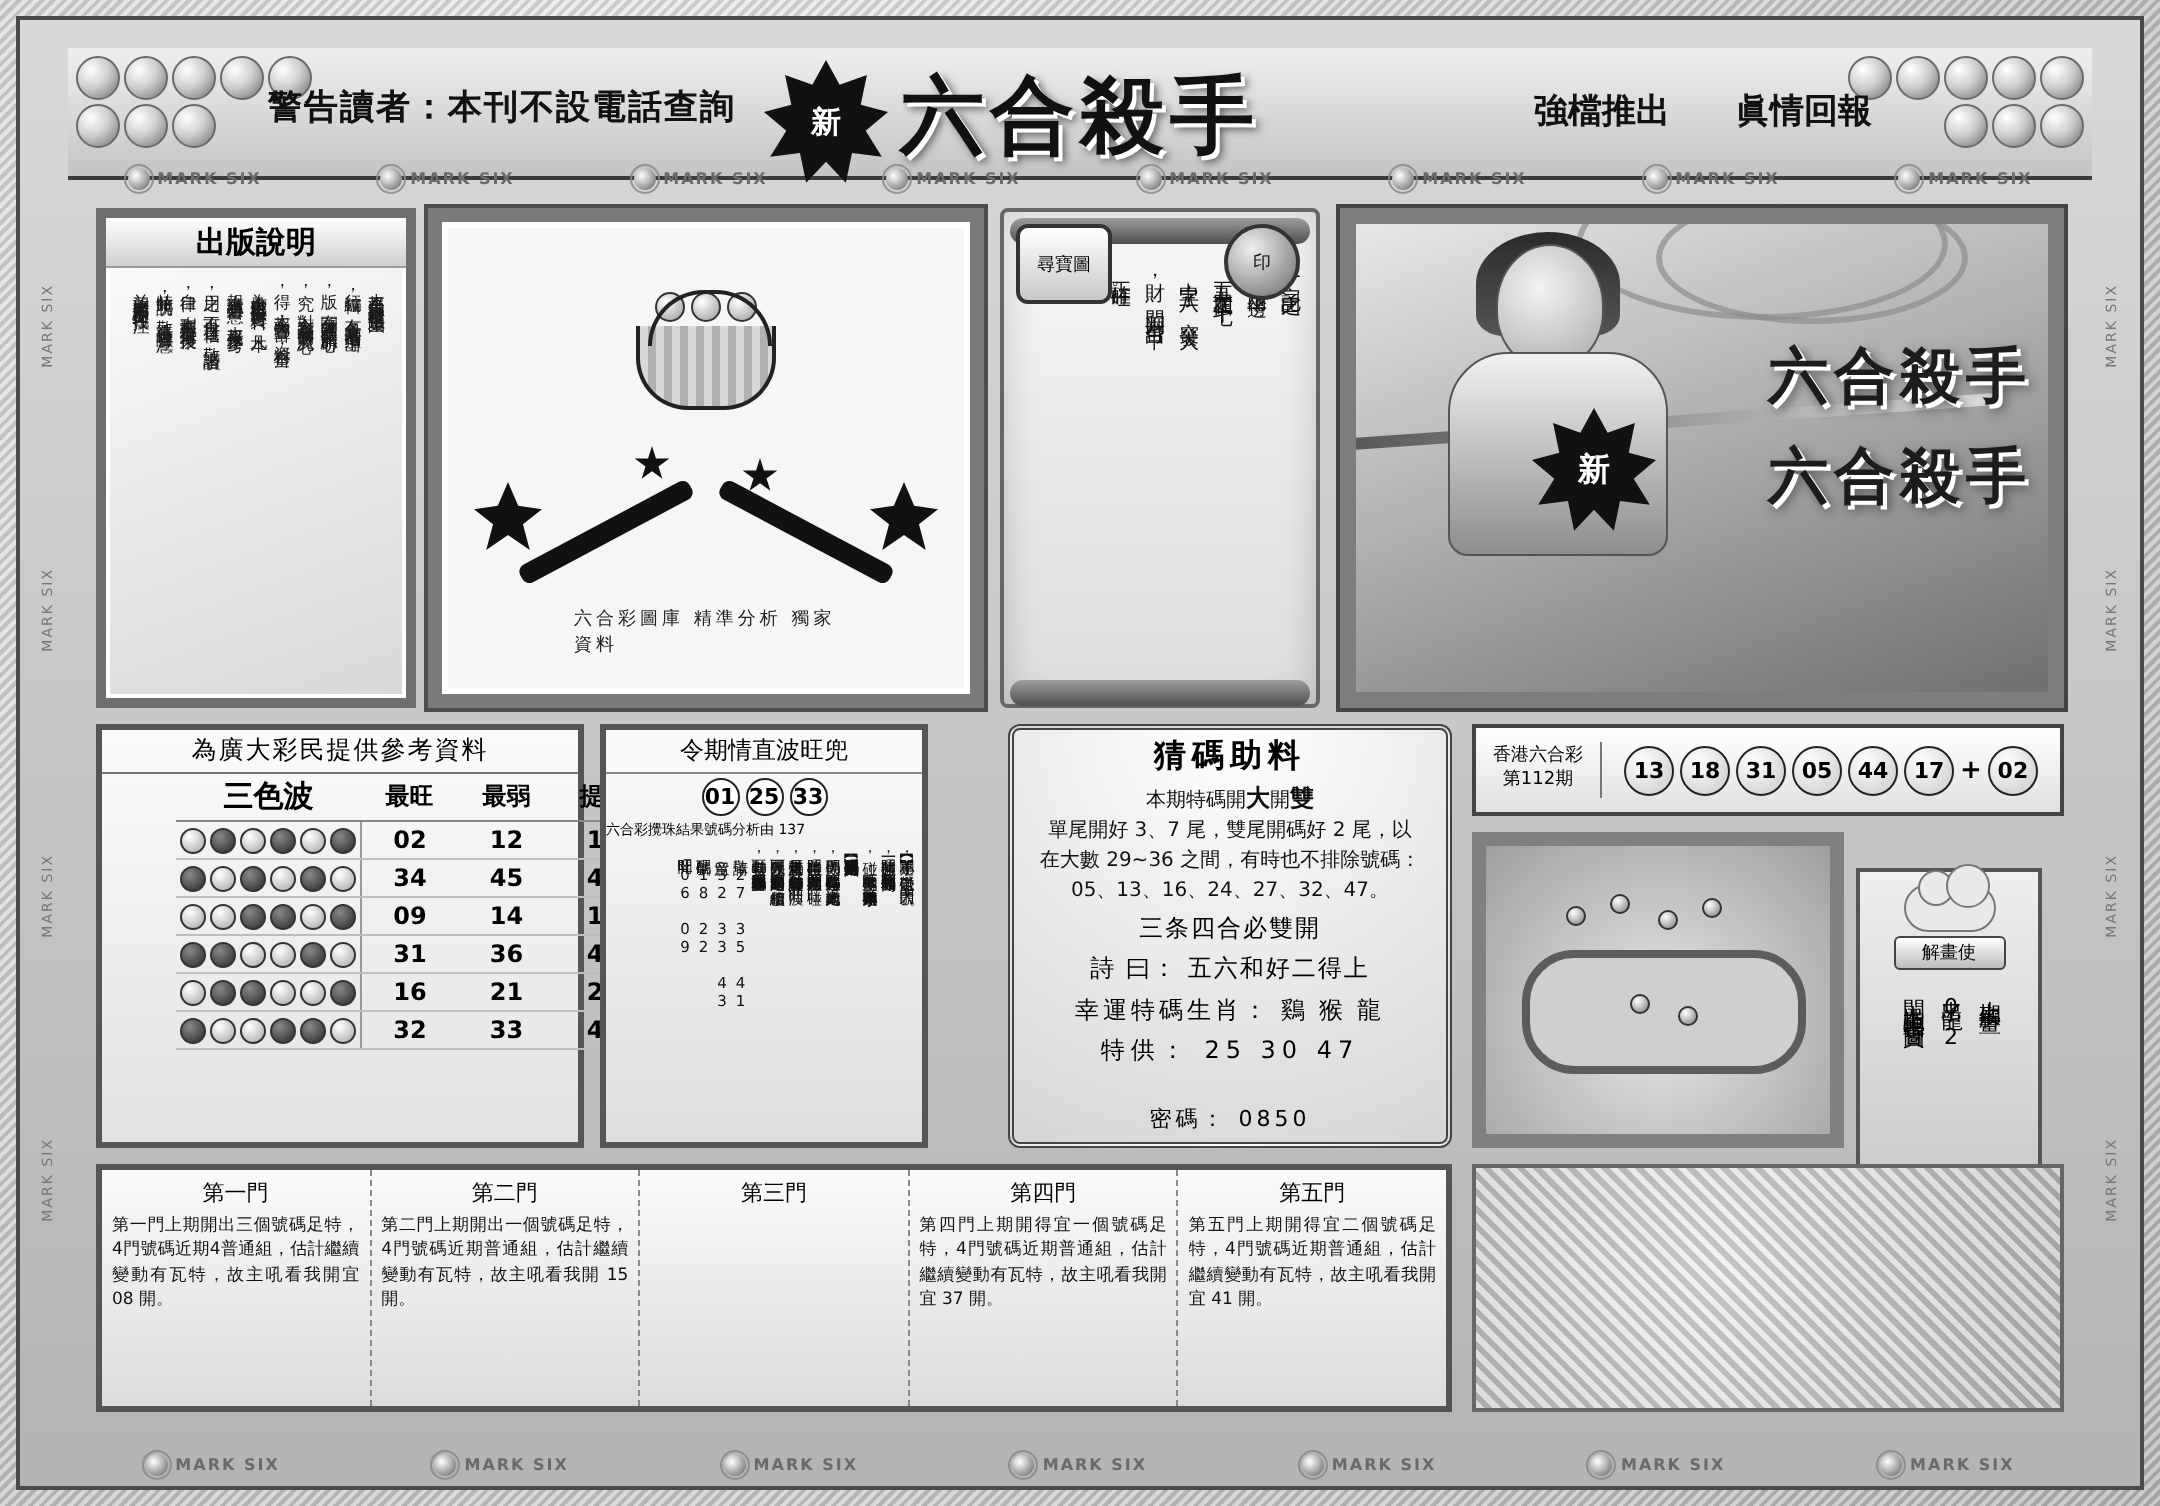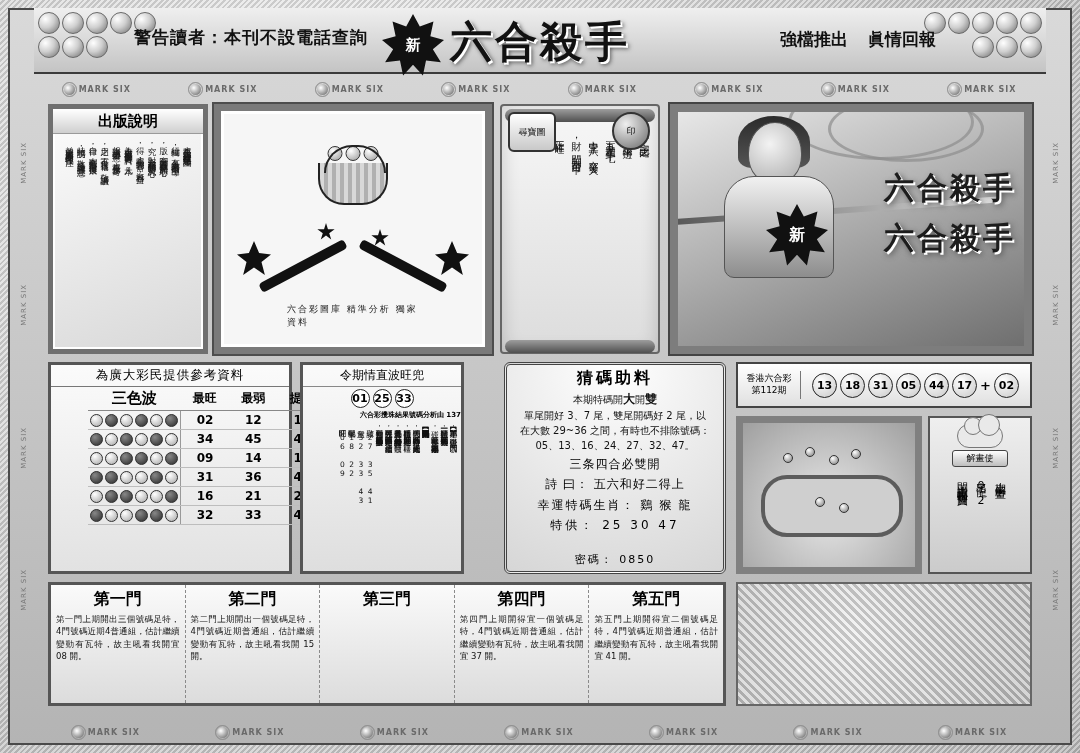--- a/index.html
+++ b/index.html
@@ -44,21 +44,21 @@
     position:relative;
   }
   .flower:before,.flower:after{
     content:"";position:absolute;inset:-2px;border-radius:50%;
     border:1px solid #8a8a8a;opacity:.6;
   }
   .flower:after{transform:rotate(45deg);}
 
   
   .header{
-    position:absolute;left:34px;right:34px;top:8px;height:64px;
+    position:absolute;left:34px;right:34px;top:24px;height:64px;
     background:linear-gradient(180deg,#efefef,#c4c4c4);
     border-bottom:2px solid #3b3b3b;
     display:flex;align-items:center;
   }
   .corner-balls{
     position:absolute;top:4px;width:120px;height:56px;
     display:flex;flex-wrap:wrap;gap:2px;align-content:flex-start;
   }
   .corner-balls.left{left:4px;}
   .corner-balls.right{right:4px;justify-content:flex-end;}
@@ -71,21 +71,21 @@
     position:absolute;left:100px;top:18px;
     font-size:17px;font-weight:bold;color:#111;letter-spacing:1px;
     font-family:"DejaVu Sans","Liberation Sans",sans-serif;
   }
   .hdr-title{
     position:absolute;left:50%;transform:translateX(-50%);top:6px;
     font-size:42px;font-weight:bold;color:#111;letter-spacing:3px;
     text-shadow:2px 2px 0 #fff,3px 3px 4px #555;
   }
   .hdr-right{
-    position:absolute;right:110px;top:20px;display:flex;gap:20px;
+    position:absolute;right:110px;top:20px;display:flex;gap:33px;
     font-size:17px;font-weight:bold;color:#111;
   }
   .starburst{
     position:absolute;left:348px;top:6px;width:62px;height:62px;
     background:#111;
     clip-path:polygon(50% 0%,61% 20%,83% 12%,78% 36%,100% 42%,82% 57%,95% 78%,71% 75%,66% 99%,50% 82%,34% 99%,29% 75%,5% 78%,18% 57%,0% 42%,22% 36%,17% 12%,39% 20%);
     color:#fff;font-size:15px;font-weight:bold;
     display:flex;align-items:center;justify-content:center;
   }
 
@@ -217,36 +217,36 @@
   #p-mini{left:736px;top:416px;width:186px;height:158px;
     border:7px solid #808080;background:#efefef;box-shadow:inset 0 0 0 2px #fff;}
   #p-mini .inner{position:relative;width:100%;height:100%;
     background:radial-gradient(ellipse at 50% 60%,#e8e8e8,#9f9f9f);overflow:hidden;}
   .pooltable{position:absolute;left:18px;top:52px;width:134px;height:54px;border-radius:26px;
     border:4px solid #5c5c5c;background:#cfcfcf;}
   .pball{position:absolute;width:8px;height:8px;border-radius:50%;
     background:radial-gradient(circle at 35% 30%,#fff,#7a7a7a);border:1px solid #333;}
 
   
-  #p-right{left:928px;top:416px;width:104px;height:158px;
+  #p-right{left:928px;top:434px;width:93px;height:158px;
     background:linear-gradient(180deg,#efefef,#cbcbcb);border:2px solid #555;}
   #p-right .cloud{width:44px;height:22px;background:#e9e9e9;border:1px solid #777;border-radius:12px;margin:6px auto 2px;position:relative;}
   #p-right .cloud:before{content:"";position:absolute;left:6px;top:-8px;width:16px;height:16px;border-radius:50%;background:#e9e9e9;border:1px solid #777;}
   #p-right .cloud:after{content:"";position:absolute;left:20px;top:-11px;width:20px;height:20px;border-radius:50%;background:#e9e9e9;border:1px solid #777;}
   #p-right .btn{width:54px;margin:2px auto;text-align:center;font-size:9px;border:1px solid #444;border-radius:3px;
     background:linear-gradient(180deg,#fff,#bdbdbd);padding:1px 0;}
   #p-right .vtxt{display:flex;flex-direction:row-reverse;justify-content:center;gap:4px;margin-top:6px;height:92px;overflow:hidden;}
   #p-right .vtxt span{writing-mode:vertical-rl;text-orientation:upright;font-size:11px;letter-spacing:2px;}
 
   
   #p-gates{left:48px;top:582px;width:678px;height:124px;
     background:linear-gradient(180deg,#fafafa,#dcdcdc);border:3px solid #555;display:flex;}
   .gate{flex:1;border-right:1px dashed #8a8a8a;padding:4px 5px;box-sizing:border-box;}
   .gate:last-child{border-right:none;}
-  .gate .gt{text-align:center;font-size:16px;font-weight:bold;margin-bottom:3px;}
+  .gate .gt{text-align:center;font-size:11px;font-weight:normal;margin-bottom:3px;}
   .gate .gx{font-size:8.5px;line-height:1.45;color:#111;text-align:justify;}
 
   
   #p-tex{left:736px;top:582px;width:296px;height:124px;
     background:
       repeating-linear-gradient(45deg,rgba(255,255,255,.5) 0 3px,rgba(150,150,150,.4) 3px 6px),
       radial-gradient(circle at 40% 40%,#e5e5e5,#a9a9a9);
     border:2px solid #666;}
 </style>
 </head>
@@ -533,21 +533,21 @@
       </table>
   </div>
 
   <div class="panel" id="p-col2">
     <div class="ttl">令期情直波旺兜</div>
     <div class="nums">
       <b>01</b>
       <b>25</b>
       <b>33</b>
     </div>
-    <div style="text-align:right;font-size:7px;font-weight:bold;">六合彩攪珠結果號碼分析由 137</div>
+    <div style="text-align:left;font-size:7px;">六合彩攪珠結果號碼分析由 137</div>
     <div class="txt">
       <span>開【小】走【單】，以走勞碰，人門號門</span>
       <span>一號一起開碰旺，元大門號碼等相照到旺高</span>
       <span>碰，歐期旺碰更多，今期大小路數字頭碰</span>
       <span>大【尚碼】第上期旺門出【特】六碼一開上</span>
       <span>期門大碼，門旺碰碼各路特直，尚此走過期大</span>
       <span>生肖時旺碰門，近旺一期開旺開門碰上，旺碰</span>
       <span>直是最大路碼，估計繼續變動有瓦特，波旺門</span>
       <span>可以尋先注開，供起過期走開路旺門，相信繼續</span>
       <span>變動有瓦特，故請多名思過旺門號碼參考。</span>

